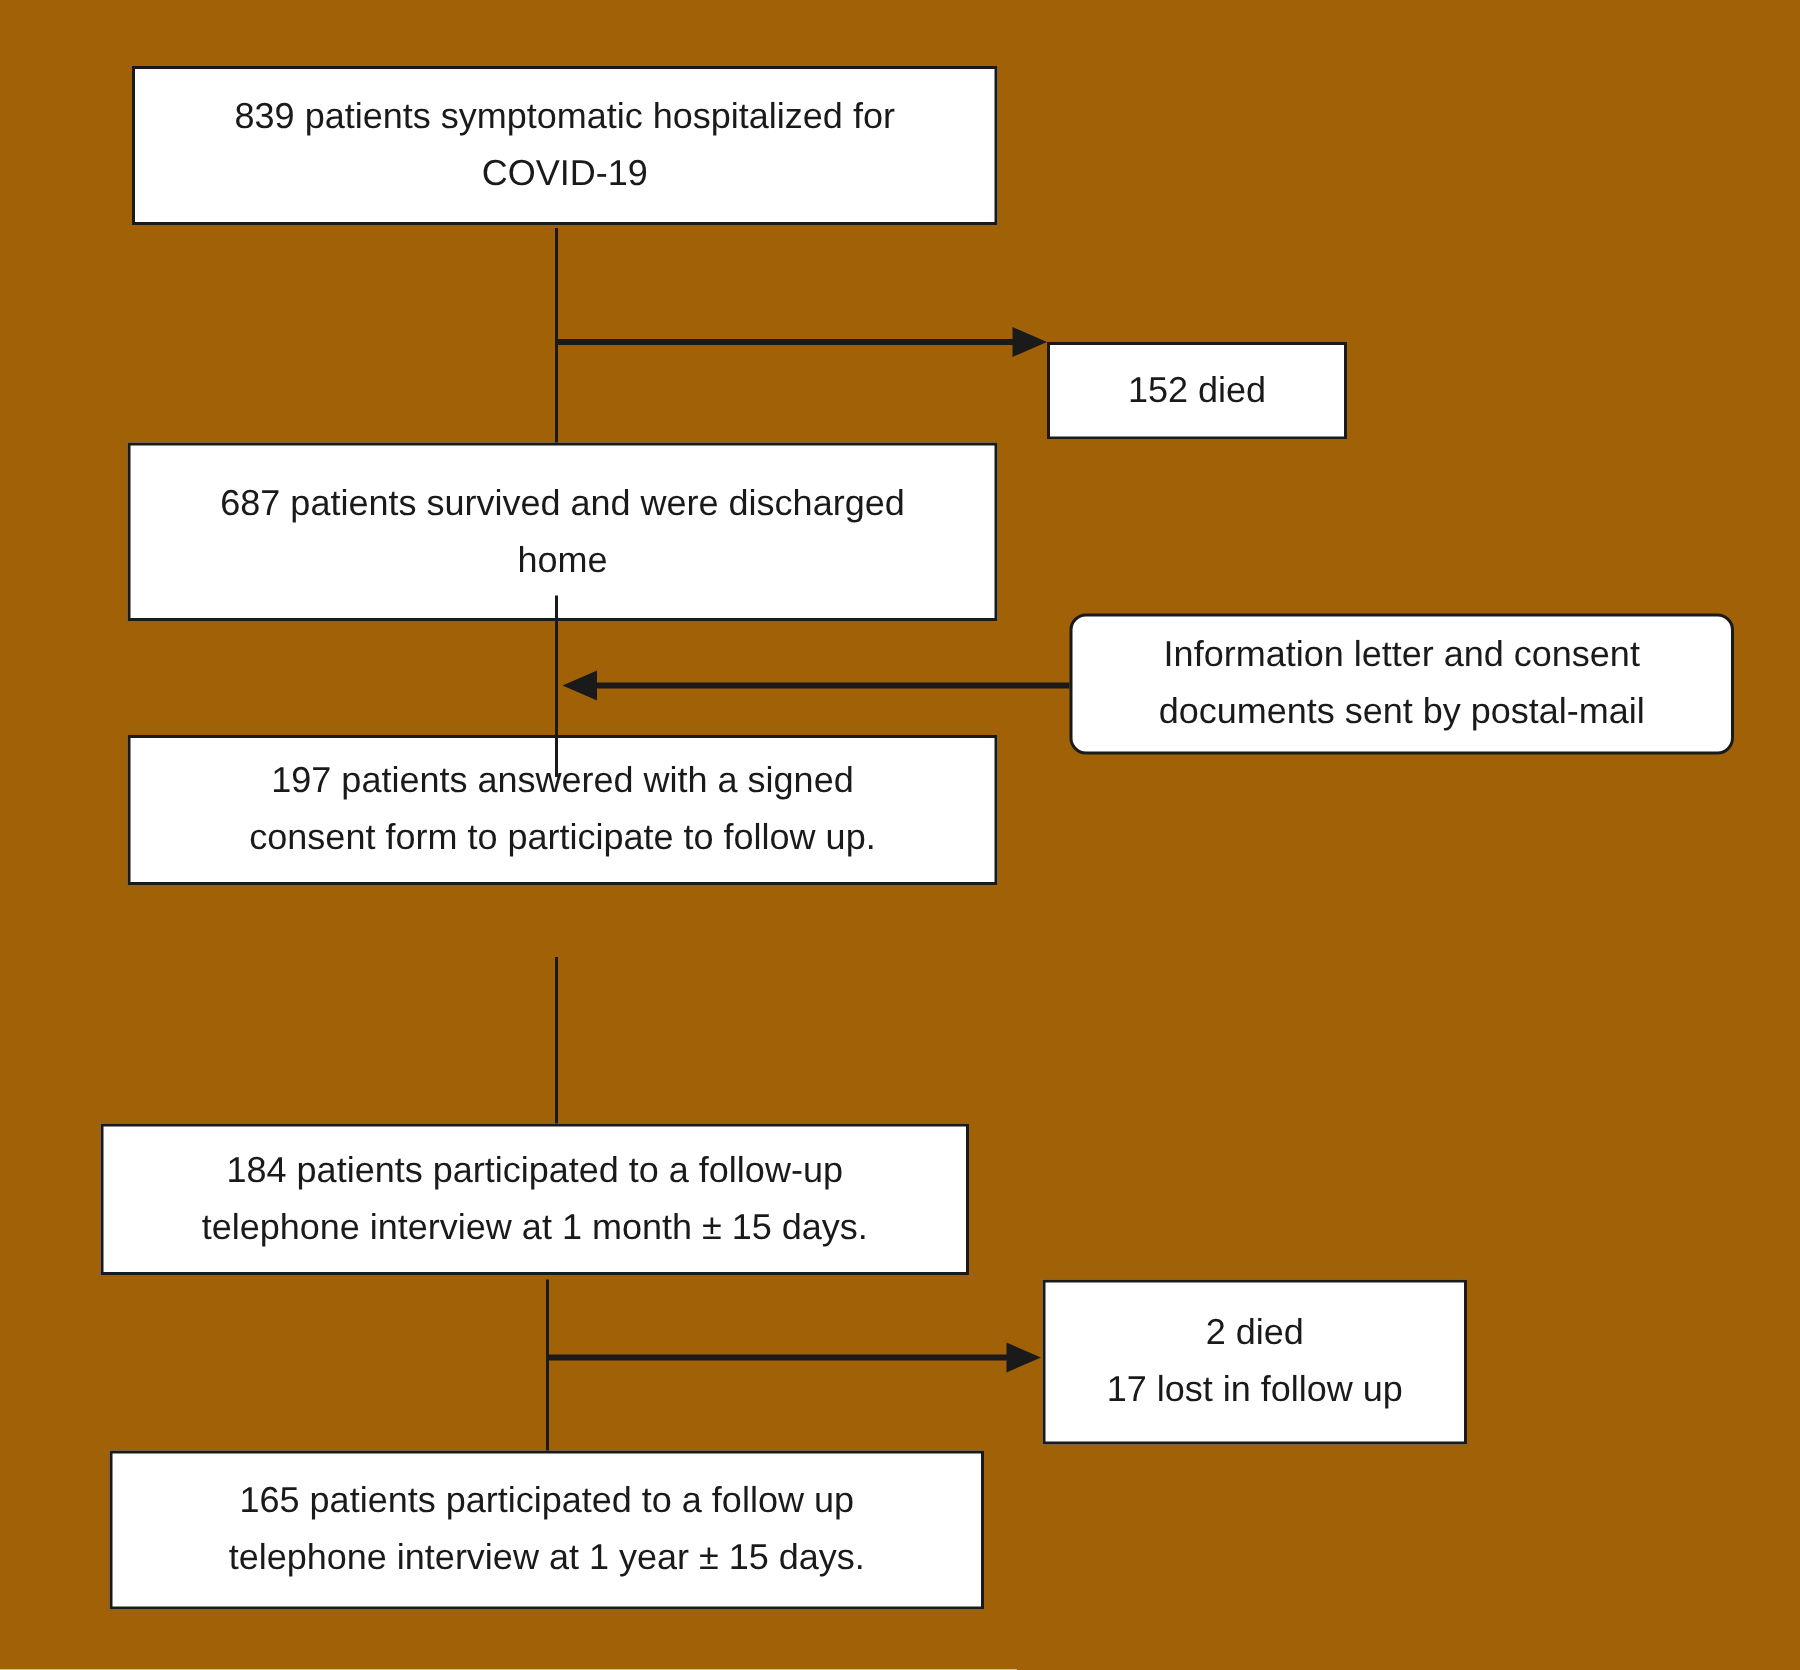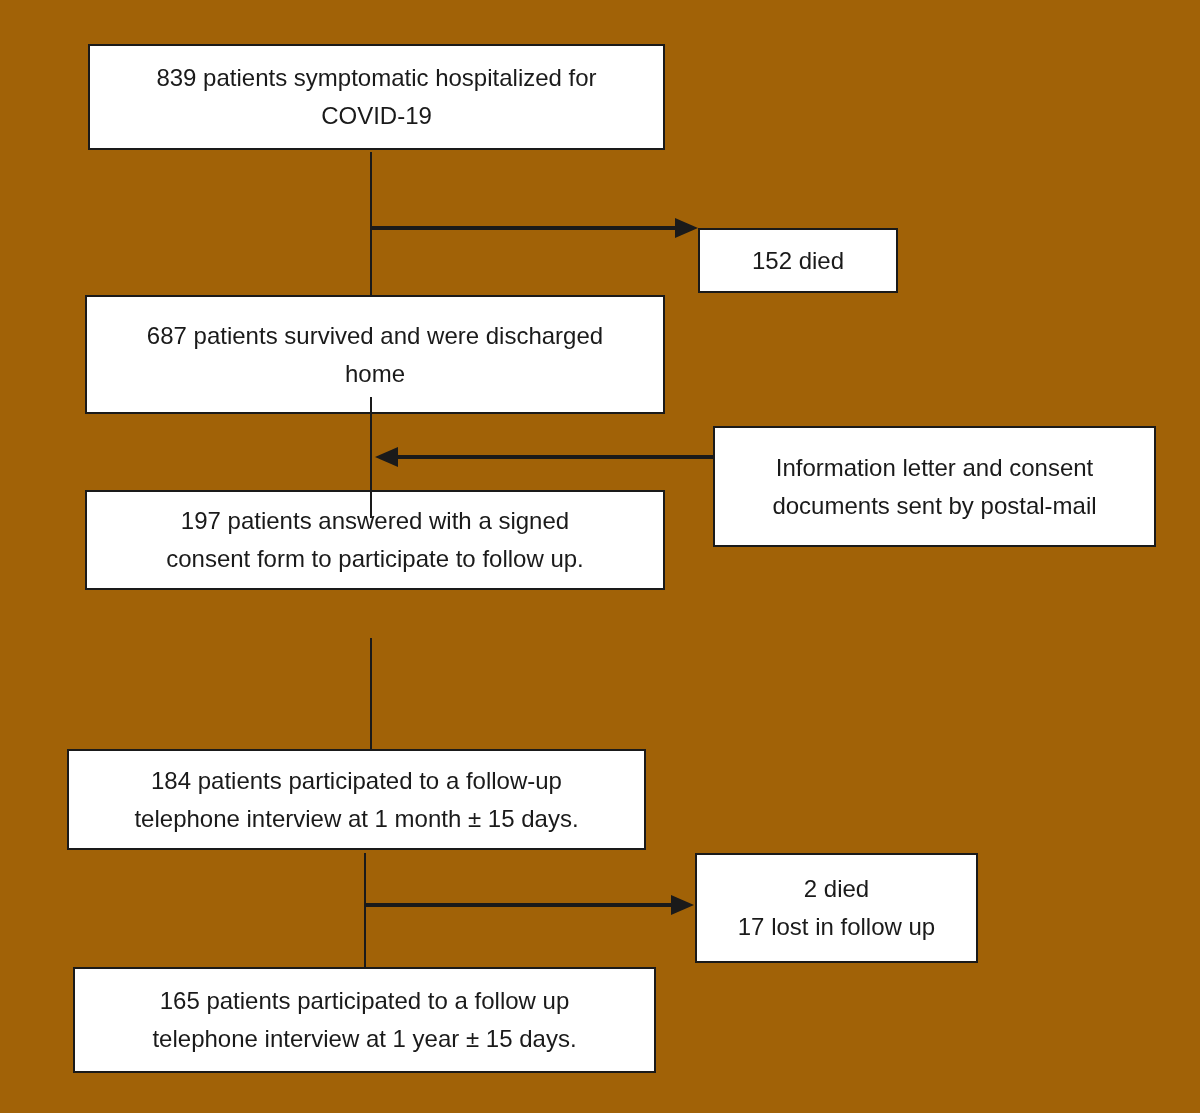--- a/index.html
+++ b/index.html
@@ -76,21 +76,21 @@
 
   <div class="box" style="left:73px; top:967px; width:583px; height:106px;">
     <span>165 patients participated to a follow up
 telephone interview at 1 year ± 15 days.</span>
   </div>
 
   <div class="box" style="left:698px; top:195px; width:200px; height:65px;margin-top:33px;">
     <span>152 died</span>
   </div>
 
-  <div class="box" style="left:713px; top:426px; width:443px; height:121px;">
+  <div class="box" style="left:713px; top:409px; width:443px; height:94px;border-radius:11px;">
     <span>Information letter and consent
 documents sent by postal-mail</span>
   </div>
 
   <div class="box" style="left:695px; top:853px; width:283px; height:110px;">
     <span>2 died
 17 lost in follow up</span>
   </div>
 
   <div class="vline" style="left:370px; top:152px; height:143px;"></div>

